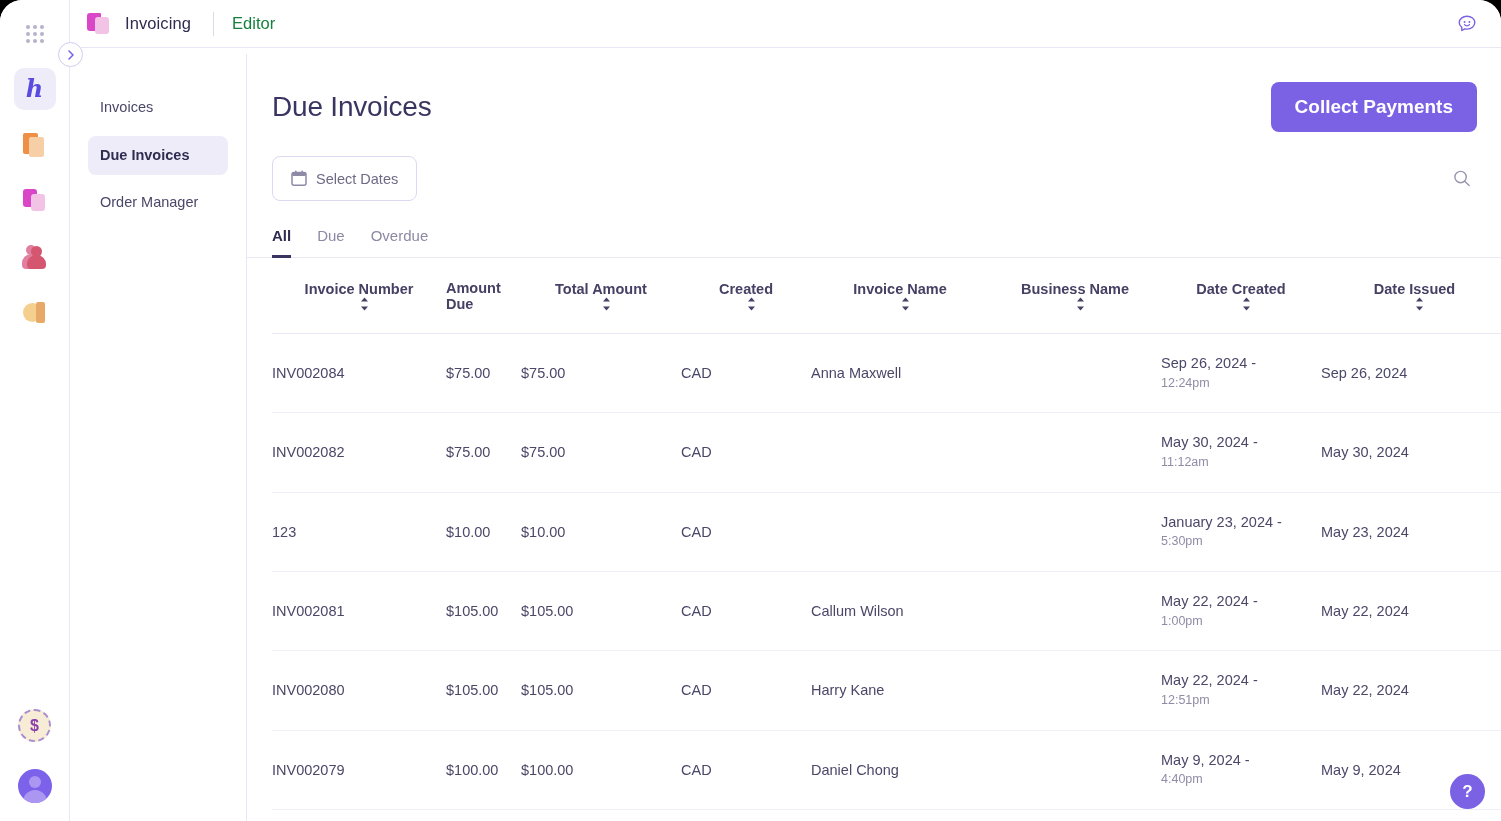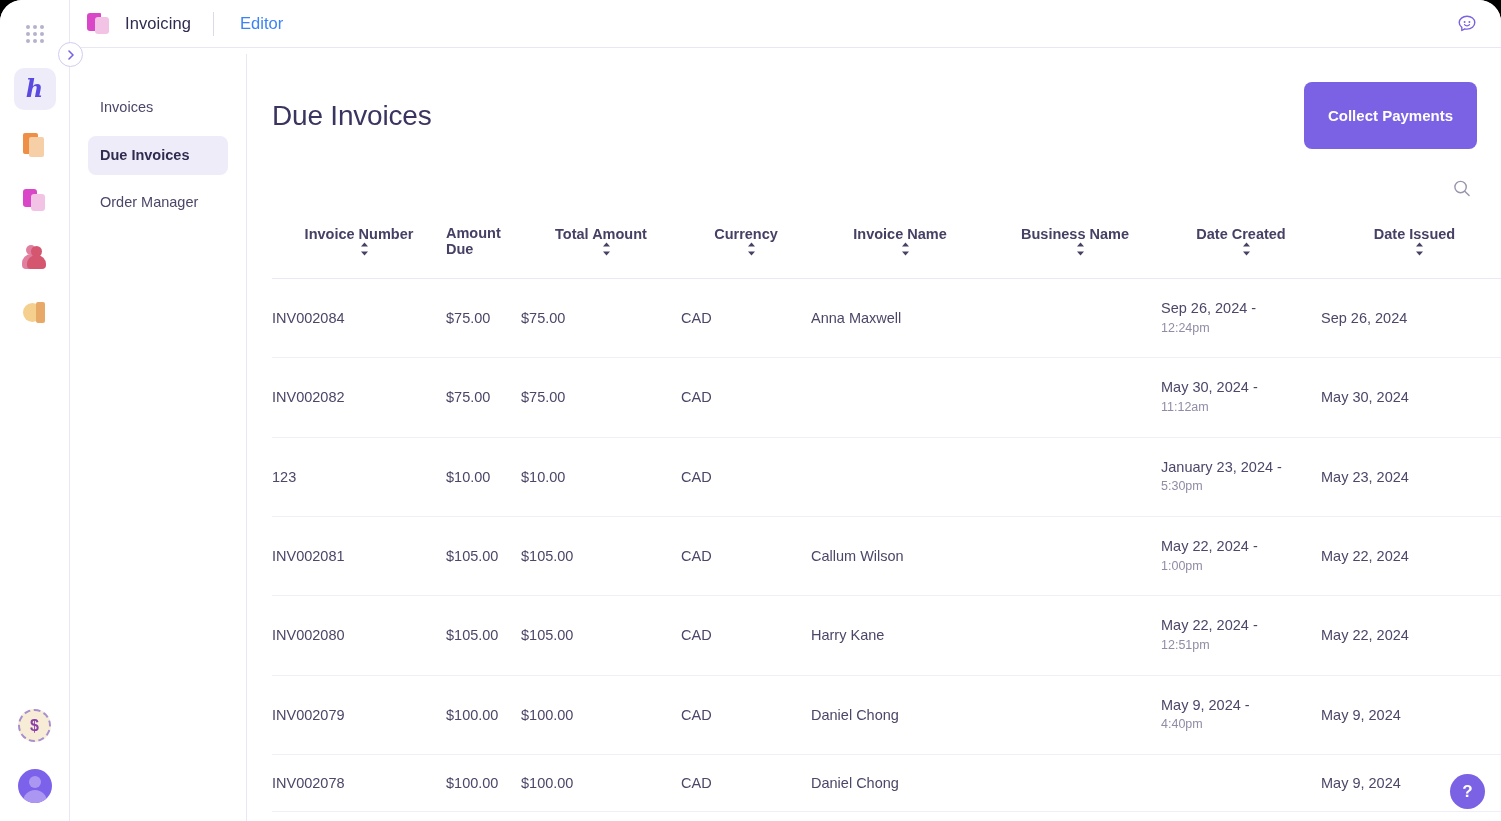--- a/index.html
+++ b/index.html
@@ -36,21 +36,21 @@
   .brand-logo .sq-front {
     position: absolute; left: 8px; top: 5px; width: 14px; height: 17px;
     border-radius: 3px; background: #f3c3e6;
   }
   .topbar-title {
     margin-left: 14px; font-size: 16.5px; color: #2f2c50; letter-spacing: .1px;
   }
   .topbar-sep {
     width: 1px; height: 24px; background: #ddd9ec; margin: 0 18px 0 22px;
   }
-  .topbar-sub { font-size: 16.5px; color: #3b82f6; margin-left: 8px; }
+  .topbar-sub { font-size: 16.5px; color: #15803d; }
   .topbar-right { margin-left: auto; margin-right: 22px; display: flex; align-items: center; }
   .chat-icon { width: 24px; height: 24px; cursor: pointer; }
 
   
   .rail {
     position: absolute; top: 0; left: 0; width: 70px; height: 821px;
     background: #ffffff; border-right: 1px solid #e9e7f3;
     display: flex; flex-direction: column; align-items: center;
   }
   .grid-icon {
@@ -128,22 +128,22 @@
     background: #ffffff; overflow: hidden;
   }
   .page-head {
     display: flex; align-items: center; padding: 28px 24px 0 25px;
   }
   .page-title {
     font-size: 28px; color: #3a3560; font-weight: 400; letter-spacing: -.2px;
   }
   .primary-btn {
     margin-left: auto; background: #7b61e4; color: #ffffff;
-    border: none; border-radius: 8px; padding: 25px 24px;
-    font-size: 15px; font-weight: 700; cursor: pointer;
+    border: none; border-radius: 8px; padding: 14px 24px;
+    font-size: 19px; font-weight: 700; cursor: pointer;
     font-family: "Liberation Sans", sans-serif;
   }
 
   .filter-row {
     display: flex; align-items: center; padding: 24px 24px 0 25px;
   }
   .date-btn {
     display: flex; align-items: center; gap: 9px;
     border: 1px solid #ddd7f2; border-radius: 8px;
     padding: 13px 18px; background: #ffffff; cursor: pointer;
@@ -291,28 +291,42 @@
   </div>
 
   <div class="main">
 
     <div class="page-head">
       <div class="page-title">Due Invoices</div>
       <button class="primary-btn">Collect Payments</button>
     </div>
 
     <div class="filter-row">
+      <button class="date-btn">
+        <svg width="16" height="17" viewBox="0 0 16 17">
+          <rect x="1" y="2.6" width="14" height="12.6" rx="2" fill="none" stroke="#8e8aa6" stroke-width="1.5"></rect>
+          <rect x="1" y="2.6" width="14" height="3.4" rx="1.4" fill="#8e8aa6"></rect>
+          <rect x="4" y="0.6" width="1.6" height="3.4" rx=".8" fill="#8e8aa6"></rect>
+          <rect x="10.4" y="0.6" width="1.6" height="3.4" rx=".8" fill="#8e8aa6"></rect>
+        </svg>
+        <span>Select Dates</span>
+      </button>
       <button class="search-btn">
         <svg width="19" height="19" viewBox="0 0 19 19">
           <circle cx="8" cy="8" r="6" fill="none" stroke="#9894ae" stroke-width="1.5"></circle>
           <path d="M12.4 12.4 L17 17" stroke="#9894ae" stroke-width="1.5" stroke-linecap="round"></path>
         </svg>
       </button>
     </div>
 
+    <div class="tabs">
+      <div class="tab active">All</div>
+      <div class="tab">Due</div>
+      <div class="tab">Overdue</div>
+    </div>
 
     <div class="table-wrap">
       <table class="inv">
         <colgroup>
           <col class="c-inv">
             <col class="c-amt">
             <col class="c-tot">
             <col class="c-cur">
           <col class="c-cust">
             <col class="c-biz">
@@ -343,21 +357,21 @@
               <span class="sort-ic">
                 <svg width="9" height="14" viewBox="0 0 9 14">
                       <path d="M4.5 0.5 L8 4.6 L1 4.6 Z" fill="#454064"></path>
                       <path d="M4.5 13.5 L1 9.4 L8 9.4 Z" fill="#454064"></path>
                     </svg>
               </span>
                 </div>
               </th>
             <th>
                 <div class="th-inner">
-              <span>Currency</span>
+              <span>Created</span>
               <span class="sort-ic">
                 <svg width="9" height="14" viewBox="0 0 9 14">
                       <path d="M4.5 0.5 L8 4.6 L1 4.6 Z" fill="#454064"></path>
                       <path d="M4.5 13.5 L1 9.4 L8 9.4 Z" fill="#454064"></path>
                     </svg>
               </span>
                 </div>
               </th>
             <th>
                 <div class="th-inner">

